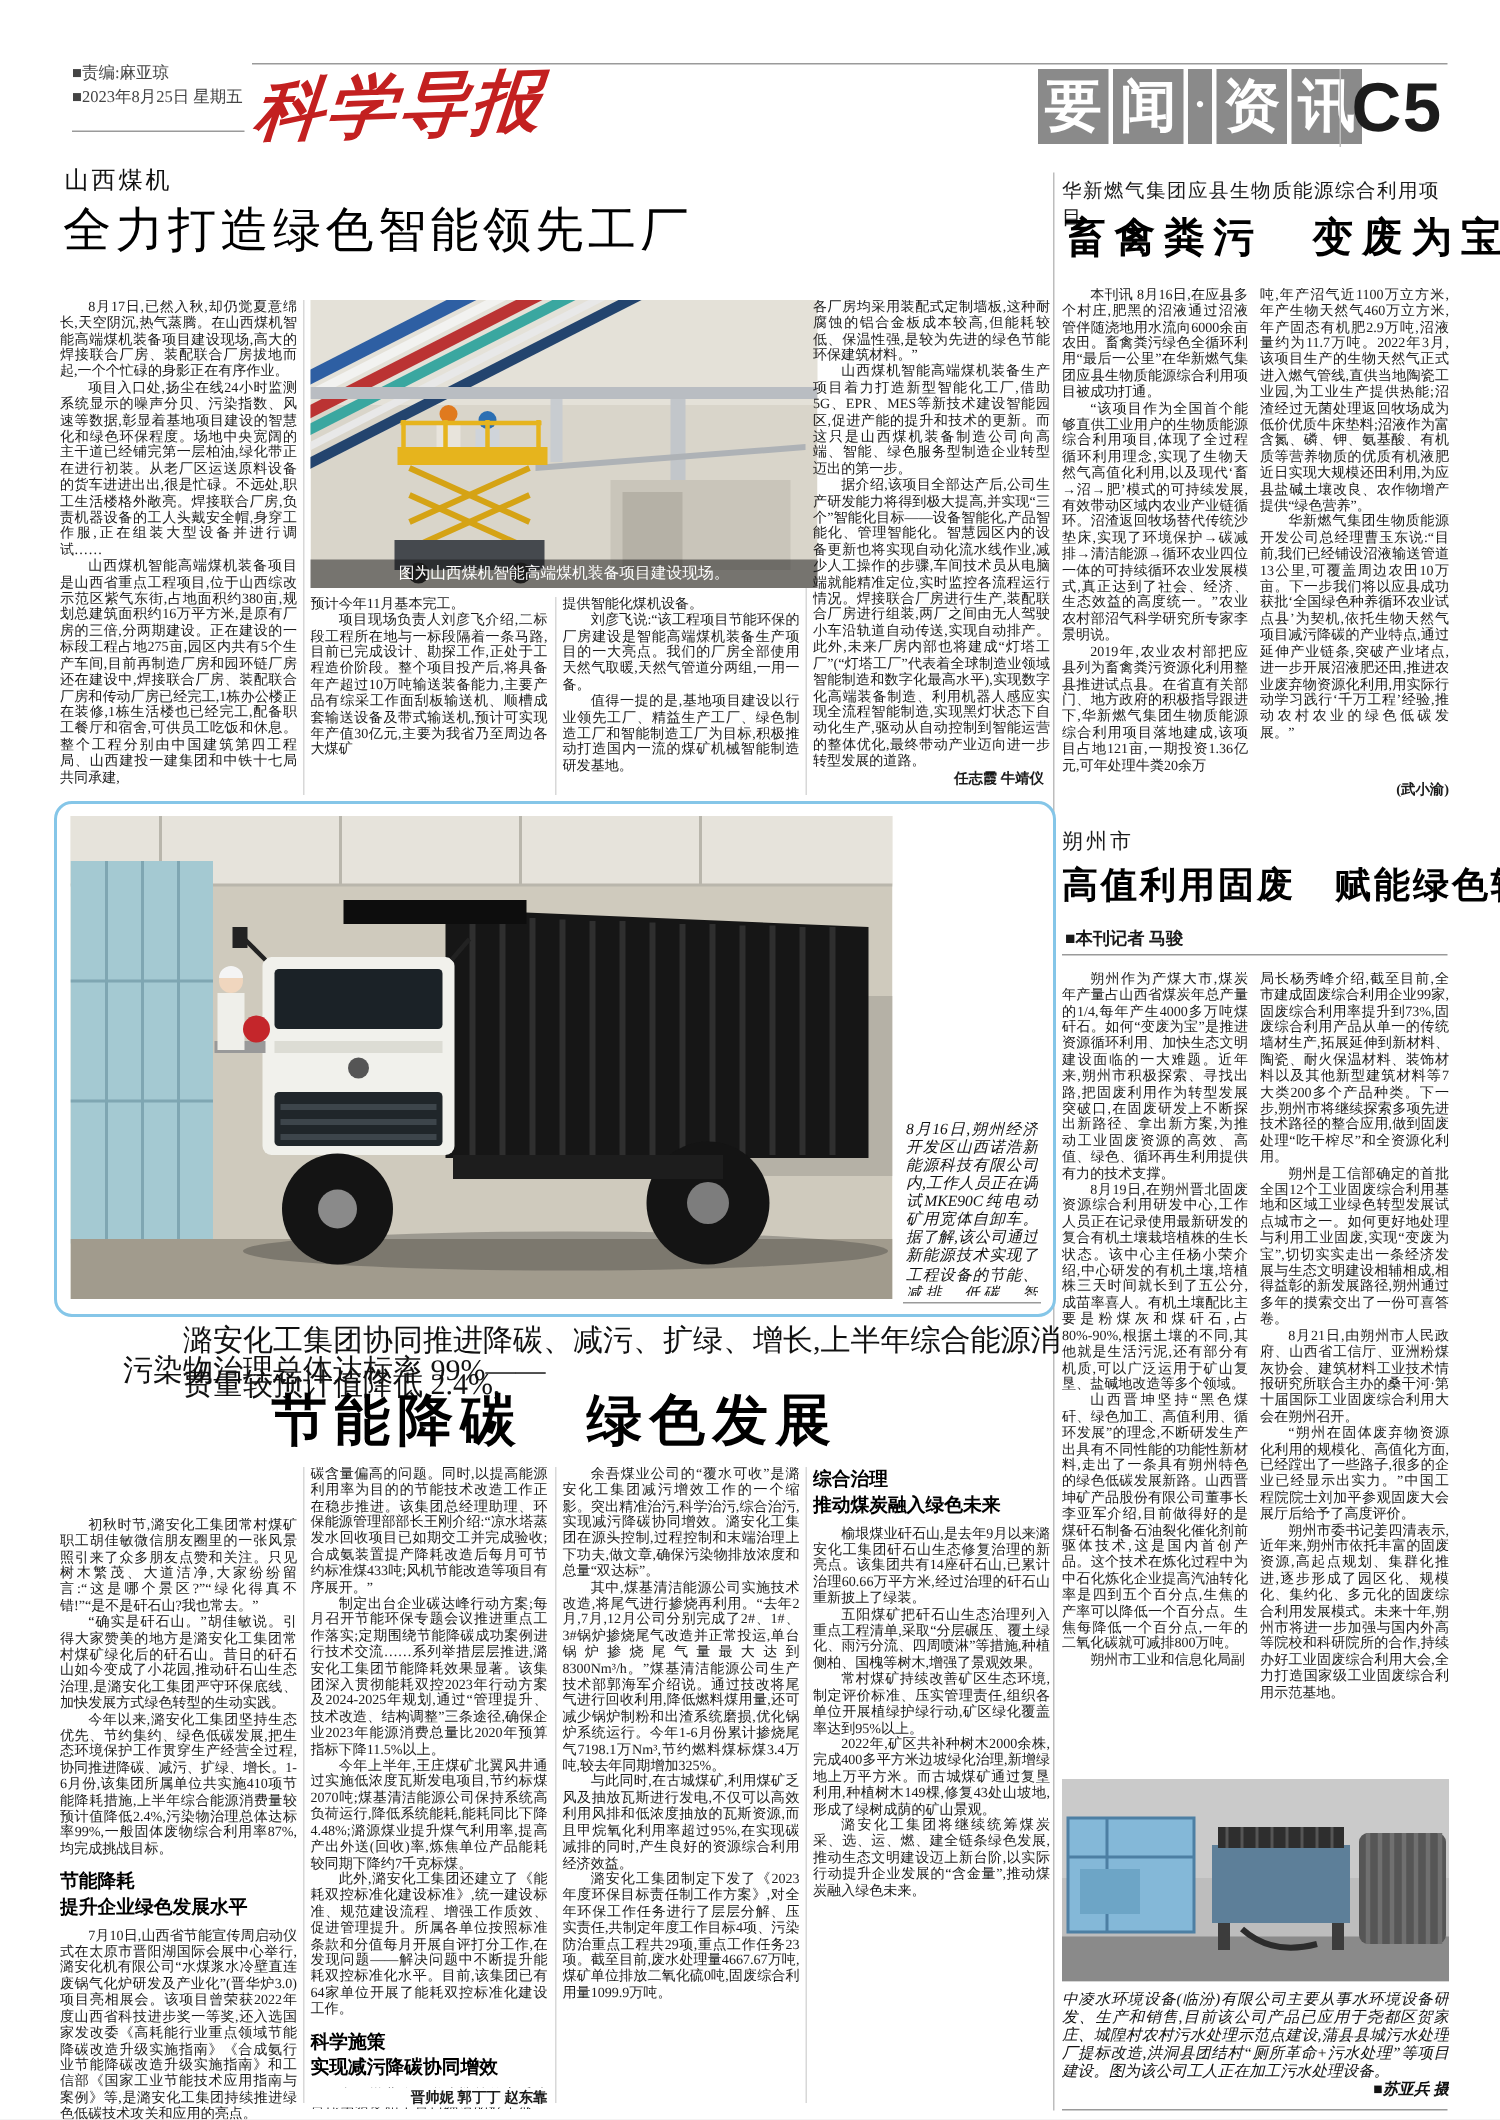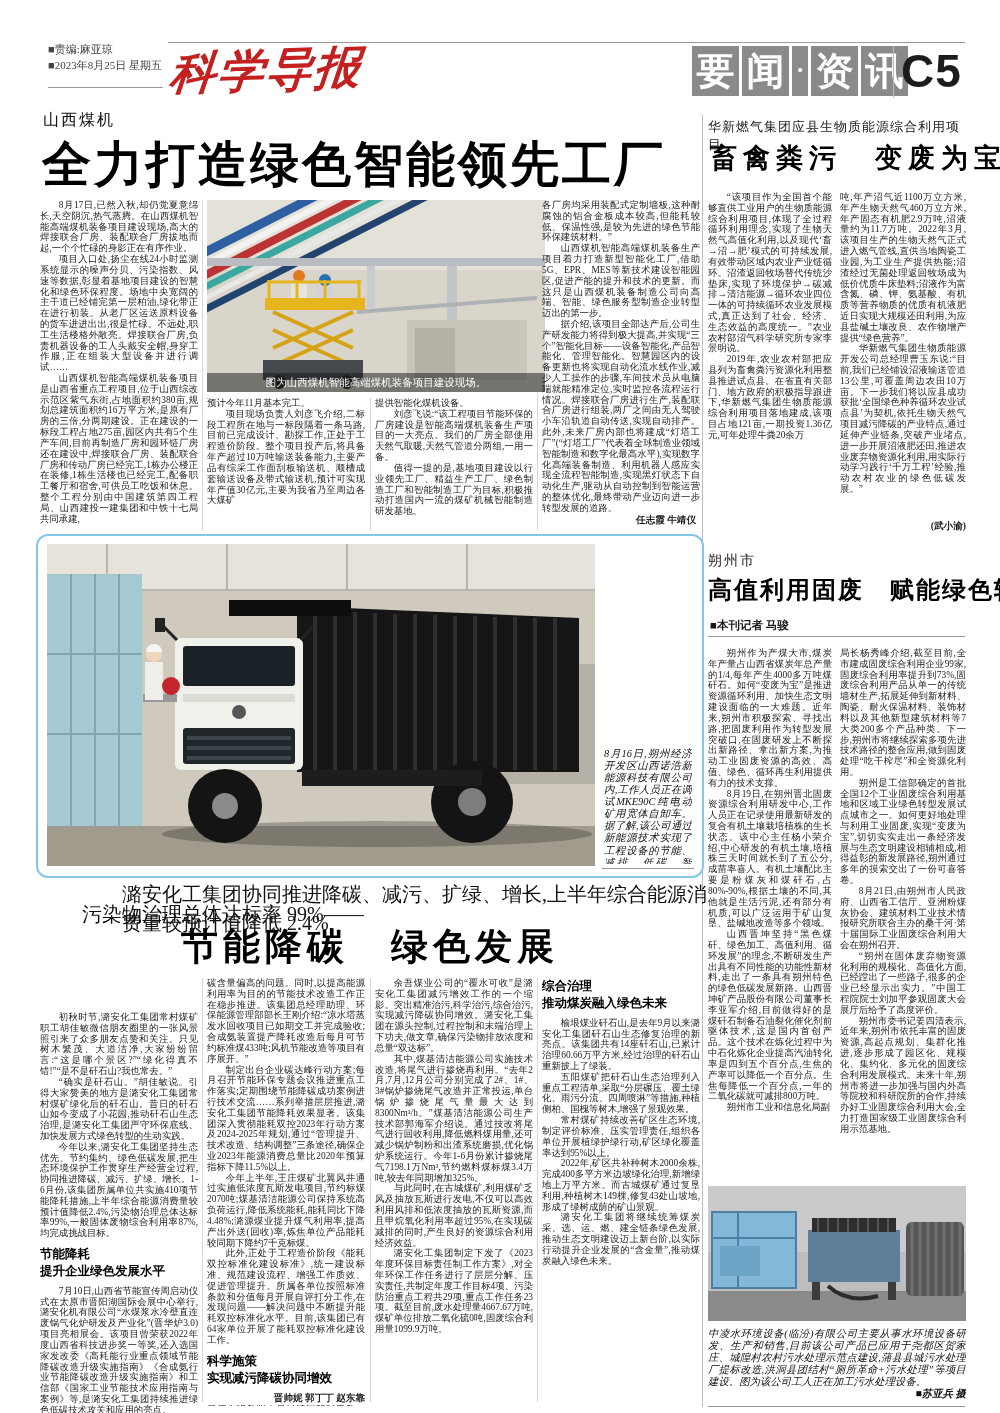--- a/index.html
+++ b/index.html
@@ -15,22 +15,22 @@
   .masthead{font-size:46px;font-weight:bold;font-style:italic;color:#c32020;
             font-family:"Liberation Serif",serif;transform:skewX(-7deg) rotate(-2deg);letter-spacing:2px;}
   .banner{display:flex;gap:3px;align-items:center;}
   .banner .blk{width:47px;height:50px;background:#8a8a8a;color:#fff;font-family:"Liberation Sans","DejaVu Sans",sans-serif;
                font-weight:bold;font-size:38px;line-height:50px;text-align:center;}
   .banner .dotblk{width:16px;height:50px;background:#8a8a8a;color:#fff;font-weight:bold;font-size:26px;line-height:48px;text-align:center;}
   .pageno{font-family:"Liberation Sans","DejaVu Sans",sans-serif;font-size:46px;font-weight:bold;color:#1c1c1c;letter-spacing:1px;}
 
   
   .kicker{font-family:"Liberation Sans","DejaVu Sans",sans-serif;font-size:16px;color:#111;letter-spacing:2px;}
-  .h-main{font-family:"Liberation Sans","DejaVu Sans",sans-serif;font-weight:bold;color:#000;
-          font-size:49px;letter-spacing:3px;white-space:nowrap;text-align:right;}
+  .h-main{font-family:"Liberation Sans","DejaVu Sans",sans-serif;font-weight:normal;color:#000;
+          font-size:32px;letter-spacing:3px;white-space:nowrap;text-align:right;}
   .h-mid{font-family:"Liberation Sans","DejaVu Sans",sans-serif;font-weight:bold;color:#000;
          font-size:37px;letter-spacing:5px;text-align:center;}
   .h-right{font-family:"Liberation Sans","DejaVu Sans",sans-serif;font-weight:bold;color:#000;white-space:nowrap;}
 
   
   .col{position:absolute;overflow:hidden;}
   .body{font-size:9.4px;line-height:1.15;text-align:justify;color:#1b1b1b;}
   .body p{margin:0;text-indent:2em;}
   .body p.cont{text-indent:0;}
   .subhead{font-family:"Liberation Sans","DejaVu Sans",sans-serif;font-weight:bold;font-size:12.5px;
@@ -236,21 +236,21 @@
         <p>7月10日,山西省节能宣传周启动仪式在太原市晋阳湖国际会展中心举行,潞安化机有限公司“水煤浆水冷壁直连废锅气化炉研发及产业化”(晋华炉3.0)项目亮相展会。该项目曾荣获2022年度山西省科技进步奖一等奖,还入选国家发改委《高耗能行业重点领域节能降碳改造升级实施指南》《合成氨行业节能降碳改造升级实施指南》和工信部《国家工业节能技术应用指南与案例》等,是潞安化工集团持续推进绿色低碳技术攻关和应用的亮点。</p>
         <p>在山西天脊煤化工集团有限公司,通过锅炉燃烧器改造,解决了粉煤灰残</p>
       </div>
   </div>
 
   <div class="col body" style="left:207px;top:978px;width:158px;height:428px;">
     <div>
         <p class="cont">碳含量偏高的问题。同时,以提高能源利用率为目的的节能技术改造工作正在稳步推进。该集团总经理助理、环保能源管理部部长王刚介绍:“凉水塔蒸发水回收项目已如期交工并完成验收;合成氨装置提产降耗改造后每月可节约标准煤433吨;风机节能改造等项目有序展开。”</p>
         <p>制定出台企业碳达峰行动方案;每月召开节能环保专题会议推进重点工作落实;定期围绕节能降碳成功案例进行技术交流……系列举措层层推进,潞安化工集团节能降耗效果显著。该集团深入贯彻能耗双控2023年行动方案及2024-2025年规划,通过“管理提升、技术改造、结构调整”三条途径,确保企业2023年能源消费总量比2020年预算指标下降11.5%以上。</p>
         <p>今年上半年,王庄煤矿北翼风井通过实施低浓度瓦斯发电项目,节约标煤2070吨;煤基清洁能源公司保持系统高负荷运行,降低系统能耗,能耗同比下降4.48%;潞源煤业提升煤气利用率,提高产出外送(回收)率,炼焦单位产品能耗较同期下降约7千克标煤。</p>
-        <p>此外,正处于工程造价阶段《能耗双控标准化建设标准》,统一建设标准、规范建设流程、增强工作质效、促进管理提升。所属各单位按照标准条款和分值每月开展自评打分工作,在发现问题——解决问题中不断提升能耗双控标准化水平。目前,该集团已有64家单位开展了能耗双控标准化建设工作。</p>
+        <p>此外,潞安化工集团还建立了《能耗双控标准化建设标准》,统一建设标准、规范建设流程、增强工作质效、促进管理提升。所属各单位按照标准条款和分值每月开展自评打分工作,在发现问题——解决问题中不断提升能耗双控标准化水平。目前,该集团已有64家单位开展了能耗双控标准化建设工作。</p>
       </div>
     <div class="subhead">
       <span>科学施策</span><br>
       <span>实现减污降碳协同增效</span>
     </div>
     <div>
         <p>余吾煤业公司联建楼前的音乐喷泉成为很多职工夏日纳凉的好去处。清澈的水柱随着音乐“翩翩起舞”,让人很难</p>
       </div>
   </div>
   <div class="abs byline" style="left:207px;top:1392px;width:158px;">晋帅妮  郭丁丁  赵东靠</div>
@@ -272,20 +272,21 @@
         <p>五阳煤矿把矸石山生态治理列入重点工程清单,采取“分层碾压、覆土绿化、雨污分流、四周喷淋”等措施,种植侧柏、国槐等树木,增强了景观效果。</p>
         <p>常村煤矿持续改善矿区生态环境,制定评价标准、压实管理责任,组织各单位开展植绿护绿行动,矿区绿化覆盖率达到95%以上。</p>
         <p>2022年,矿区共补种树木2000余株,完成400多平方米边坡绿化治理,新增绿地上万平方米。而古城煤矿通过复垦利用,种植树木149棵,修复43处山坡地,形成了绿树成荫的矿山景观。</p>
         <p>潞安化工集团将继续统筹煤炭采、选、运、燃、建全链条绿色发展,推动生态文明建设迈上新台阶,以实际行动提升企业发展的“含金量”,推动煤炭融入绿色未来。</p>
       </div>
   </div>
 
   <div class="abs" style="left:708px;top:118px;width:257px;font-size:13px;letter-spacing:1px;">华新燃气集团应县生物质能源综合利用项目</div>
   <div class="abs h-right" style="left:710px;top:140px;font-size:27px;letter-spacing:6px;">畜禽粪污　变废为宝</div>
   <div class="col body" style="left:708px;top:192px;width:124px;height:342px;">
+      <p>本刊讯  8月16日,在应县多个村庄,肥黑的沼液通过沼液管伴随浇地用水流向6000余亩农田。畜禽粪污绿色全循环利用“最后一公里”在华新燃气集团应县生物质能源综合利用项目被成功打通。</p>
       <p>“该项目作为全国首个能够直供工业用户的生物质能源综合利用项目,体现了全过程循环利用理念,实现了生物天然气高值化利用,以及现代‘畜→沼→肥’模式的可持续发展,有效带动区域内农业产业链循环。沼渣返回牧场替代传统沙垫床,实现了环境保护→碳减排→清洁能源→循环农业四位一体的可持续循环农业发展模式,真正达到了社会、经济、生态效益的高度统一。”农业农村部沼气科学研究所专家李景明说。</p>
       <p>2019年,农业农村部把应县列为畜禽粪污资源化利用整县推进试点县。在省直有关部门、地方政府的积极指导跟进下,华新燃气集团生物质能源综合利用项目落地建成,该项目占地121亩,一期投资1.36亿元,可年处理牛粪20余万</p>
     </div>
   <div class="col body" style="left:840px;top:192px;width:126px;height:342px;">
       <p class="cont">吨,年产沼气近1100万立方米,年产生物天然气460万立方米,年产固态有机肥2.9万吨,沼液量约为11.7万吨。2022年3月,该项目生产的生物天然气正式进入燃气管线,直供当地陶瓷工业园,为工业生产提供热能;沼渣经过无菌处理返回牧场成为低价优质牛床垫料;沼液作为富含氮、磷、钾、氨基酸、有机质等营养物质的优质有机液肥近日实现大规模还田利用,为应县盐碱土壤改良、农作物增产提供“绿色营养”。</p>
       <p>华新燃气集团生物质能源开发公司总经理曹玉东说:“目前,我们已经铺设沼液输送管道13公里,可覆盖周边农田10万亩。下一步我们将以应县成功获批‘全国绿色种养循环农业试点县’为契机,依托生物天然气项目减污降碳的产业特点,通过延伸产业链条,突破产业堵点,进一步开展沼液肥还田,推进农业废弃物资源化利用,用实际行动学习践行‘千万工程’经验,推动农村农业的绿色低碳发展。”</p>
     </div>
   <div class="abs byline" style="left:840px;top:520px;width:126px;">(武小渝)</div>
 
   <div class="abs" style="left:708px;top:552px;font-size:14px;letter-spacing:2px;">朔州市</div>

